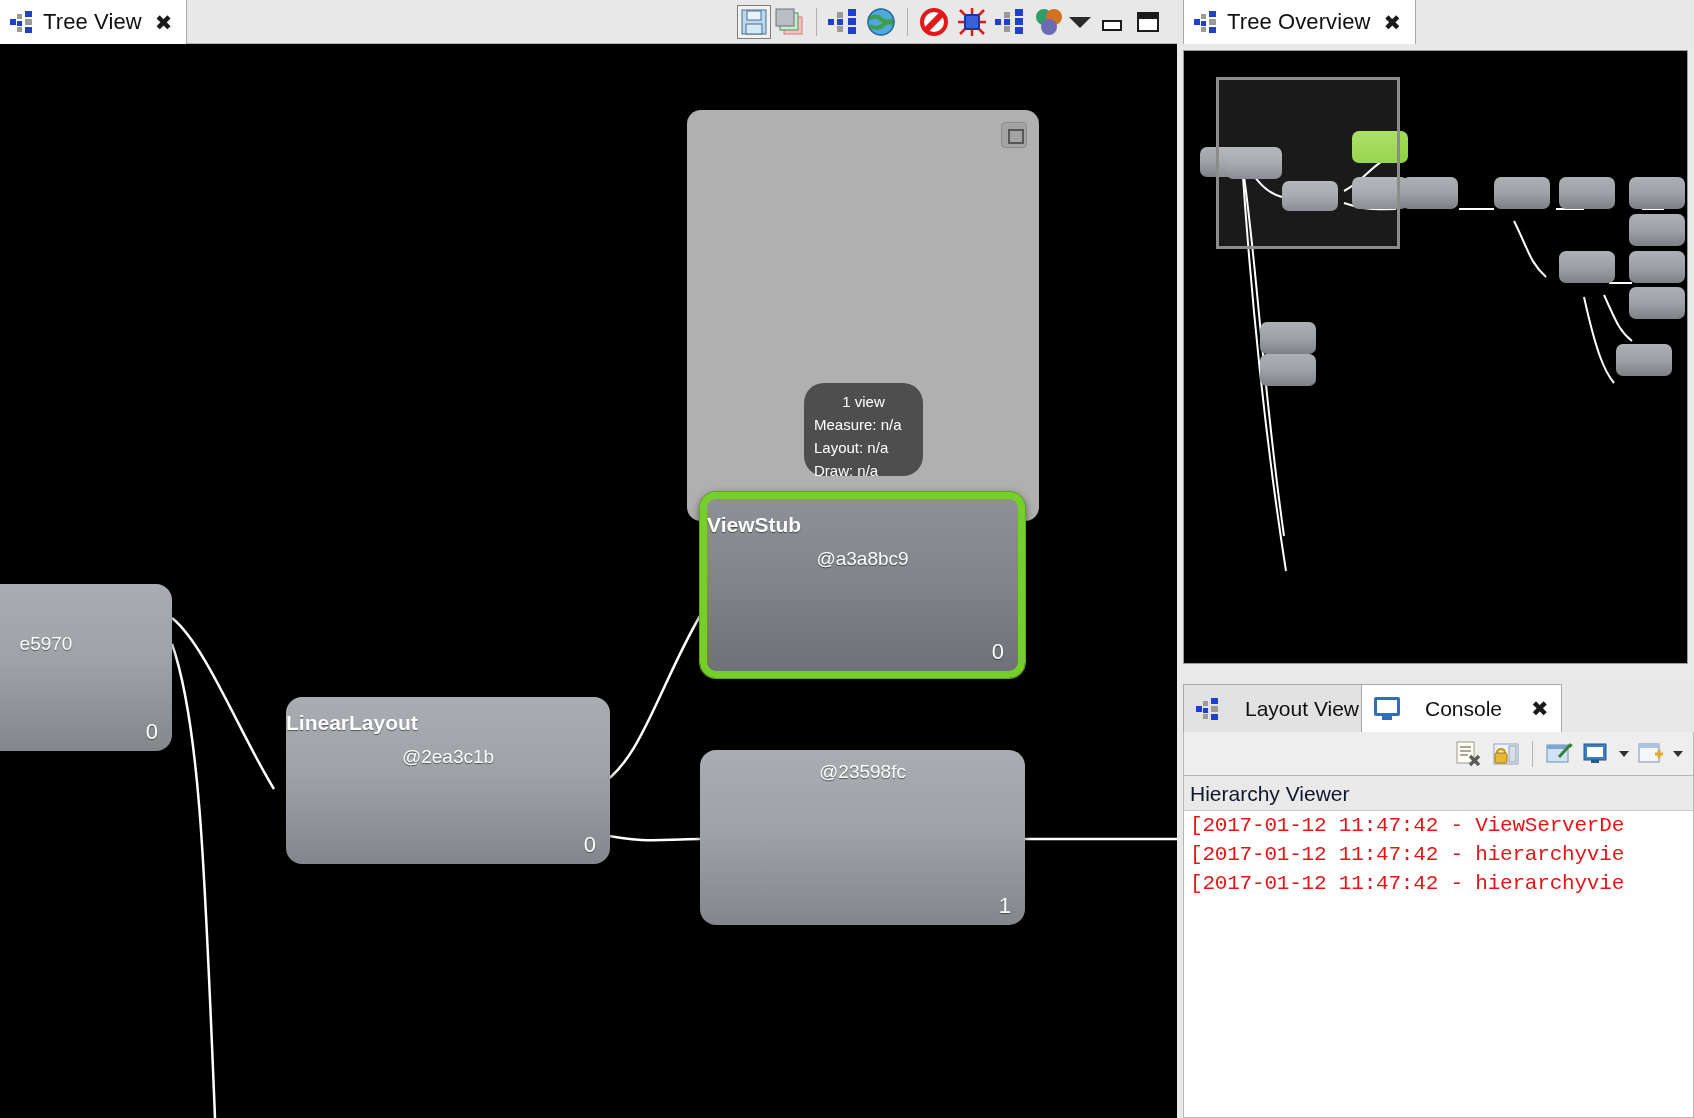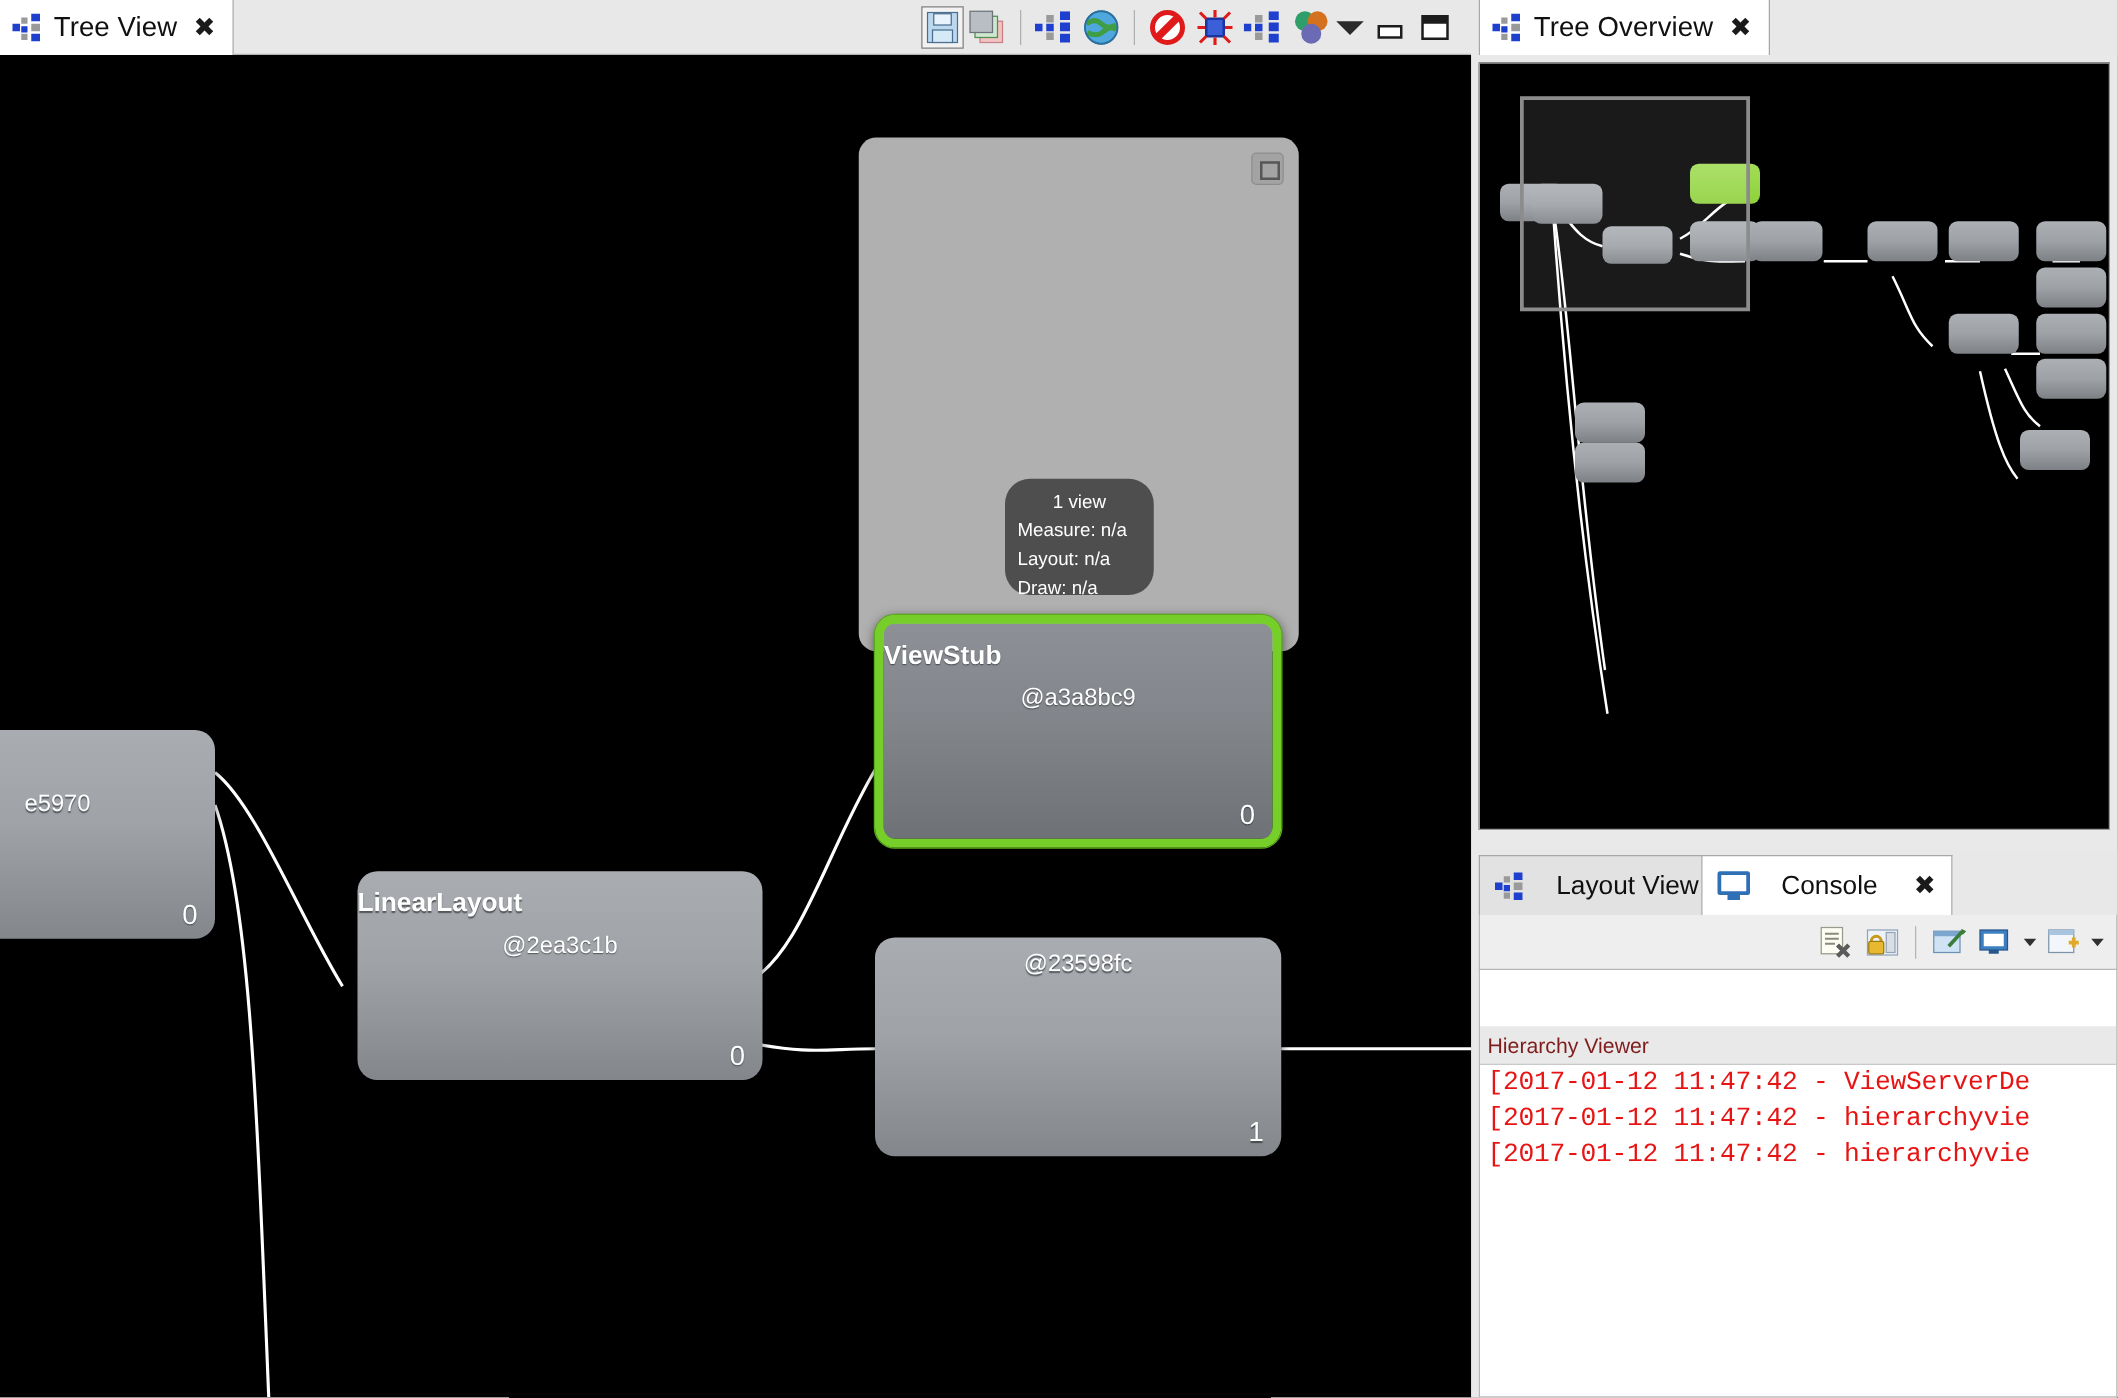--- a/index.html
+++ b/index.html
@@ -183,23 +183,22 @@
   .cdrop { width: 14px; height: 36px; display: flex; align-items: center; justify-content: center; }
   .cdrop::after {
     content: ""; border-left: 5px solid transparent; border-right: 5px solid transparent;
     border-top: 6px solid #303030;
   }
   #console-body {
     position: absolute; left: 6px; top: 96px; right: 0; bottom: 0;
     background: #ffffff; border: 1px solid #b7b7b7; border-top: none; overflow: hidden;
   }
   #console-heading {
-    font-size: 17px; color: #7f1d1d; padding: 6px 0 4px 6px; background: #e9e9e9;
+    font-size: 21px; color: #0f172a; padding: 6px 0 4px 6px; background: #e9e9e9;
     border-bottom: 1px solid #c9c9c9;
-    margin-top: 45px;
   }
   .logline {
     font-family: "Liberation Mono", monospace; font-size: 21px; color: #e81414;
     white-space: nowrap; padding: 3px 0 3px 6px; letter-spacing: -.2px;
   }
 
   
   .mon-icon { width: 26px; height: 24px; position: relative; }
   .mon-icon .scr { position: absolute; left: 0; top: 0; width: 26px; height: 19px; background: #2f6fb5; border-radius: 2px; }
   .mon-icon .scr::after { content:""; position:absolute; left:3px; top:3px; right:3px; bottom:3px; background:#fff; }

